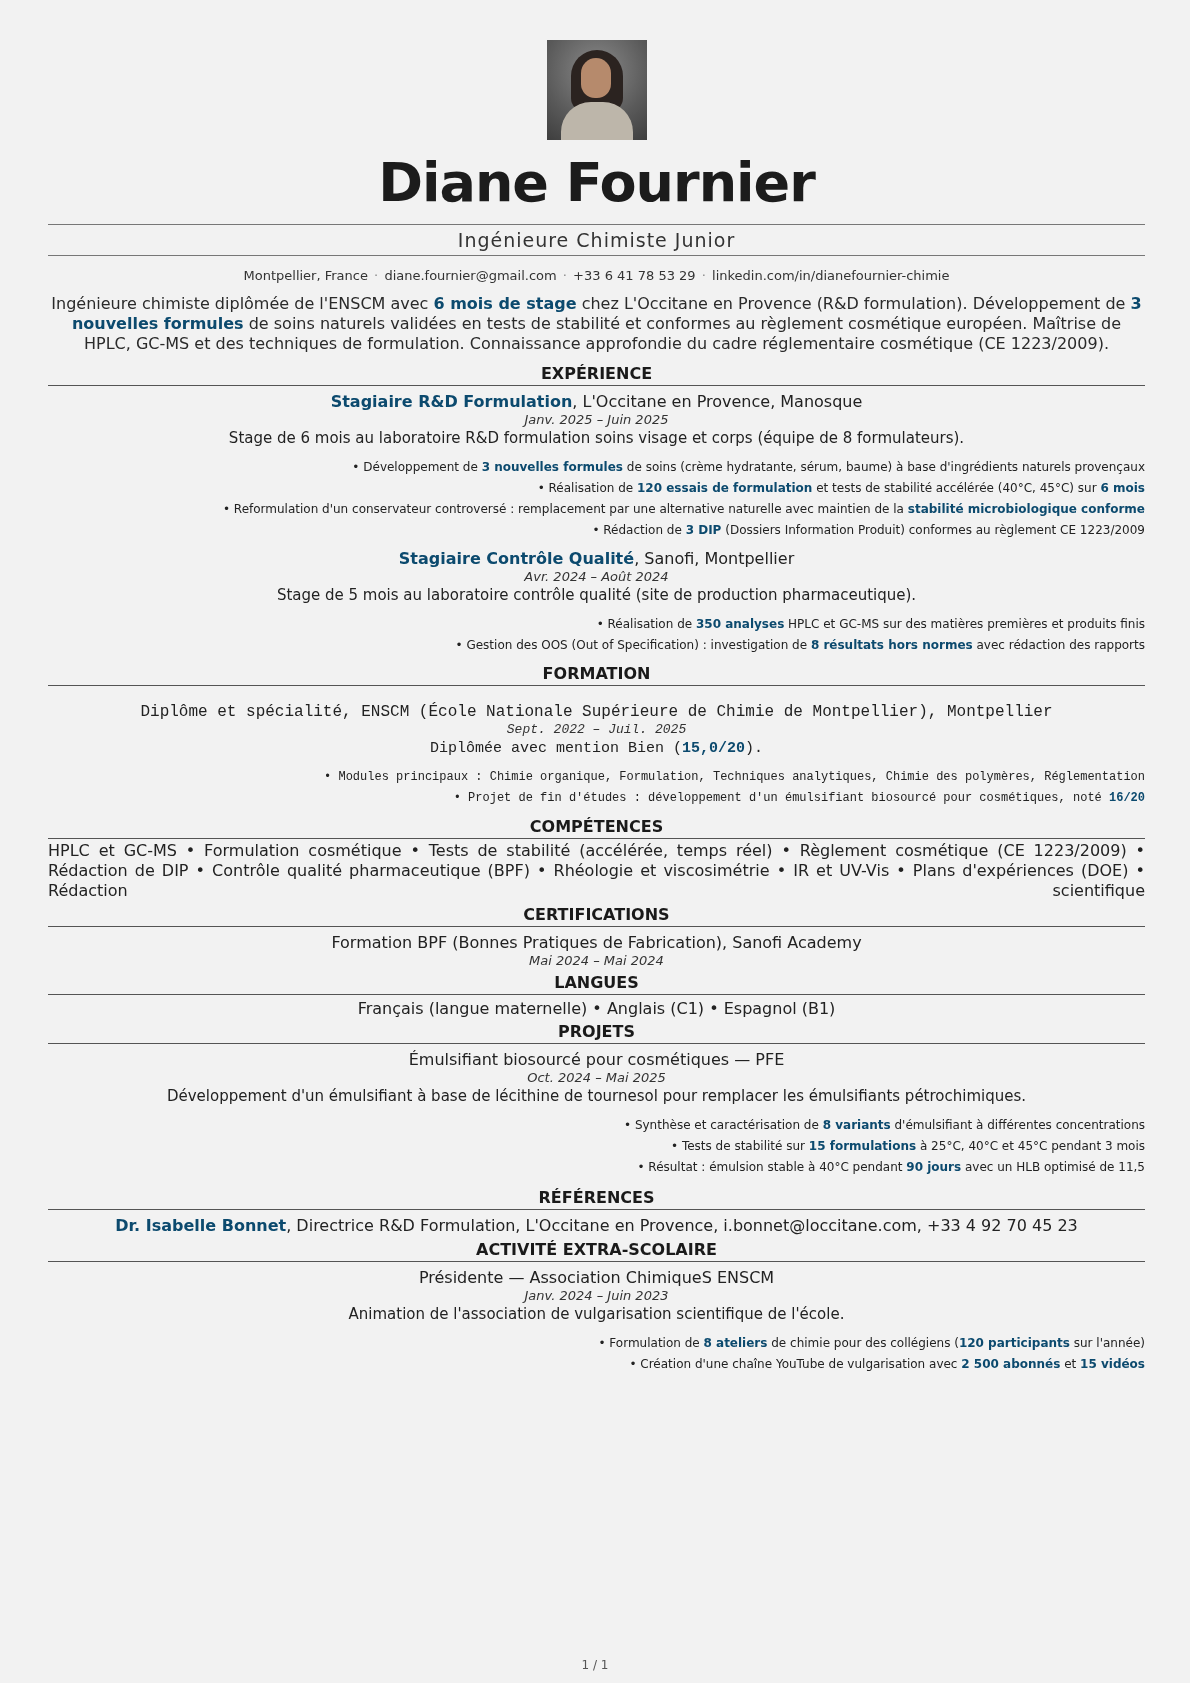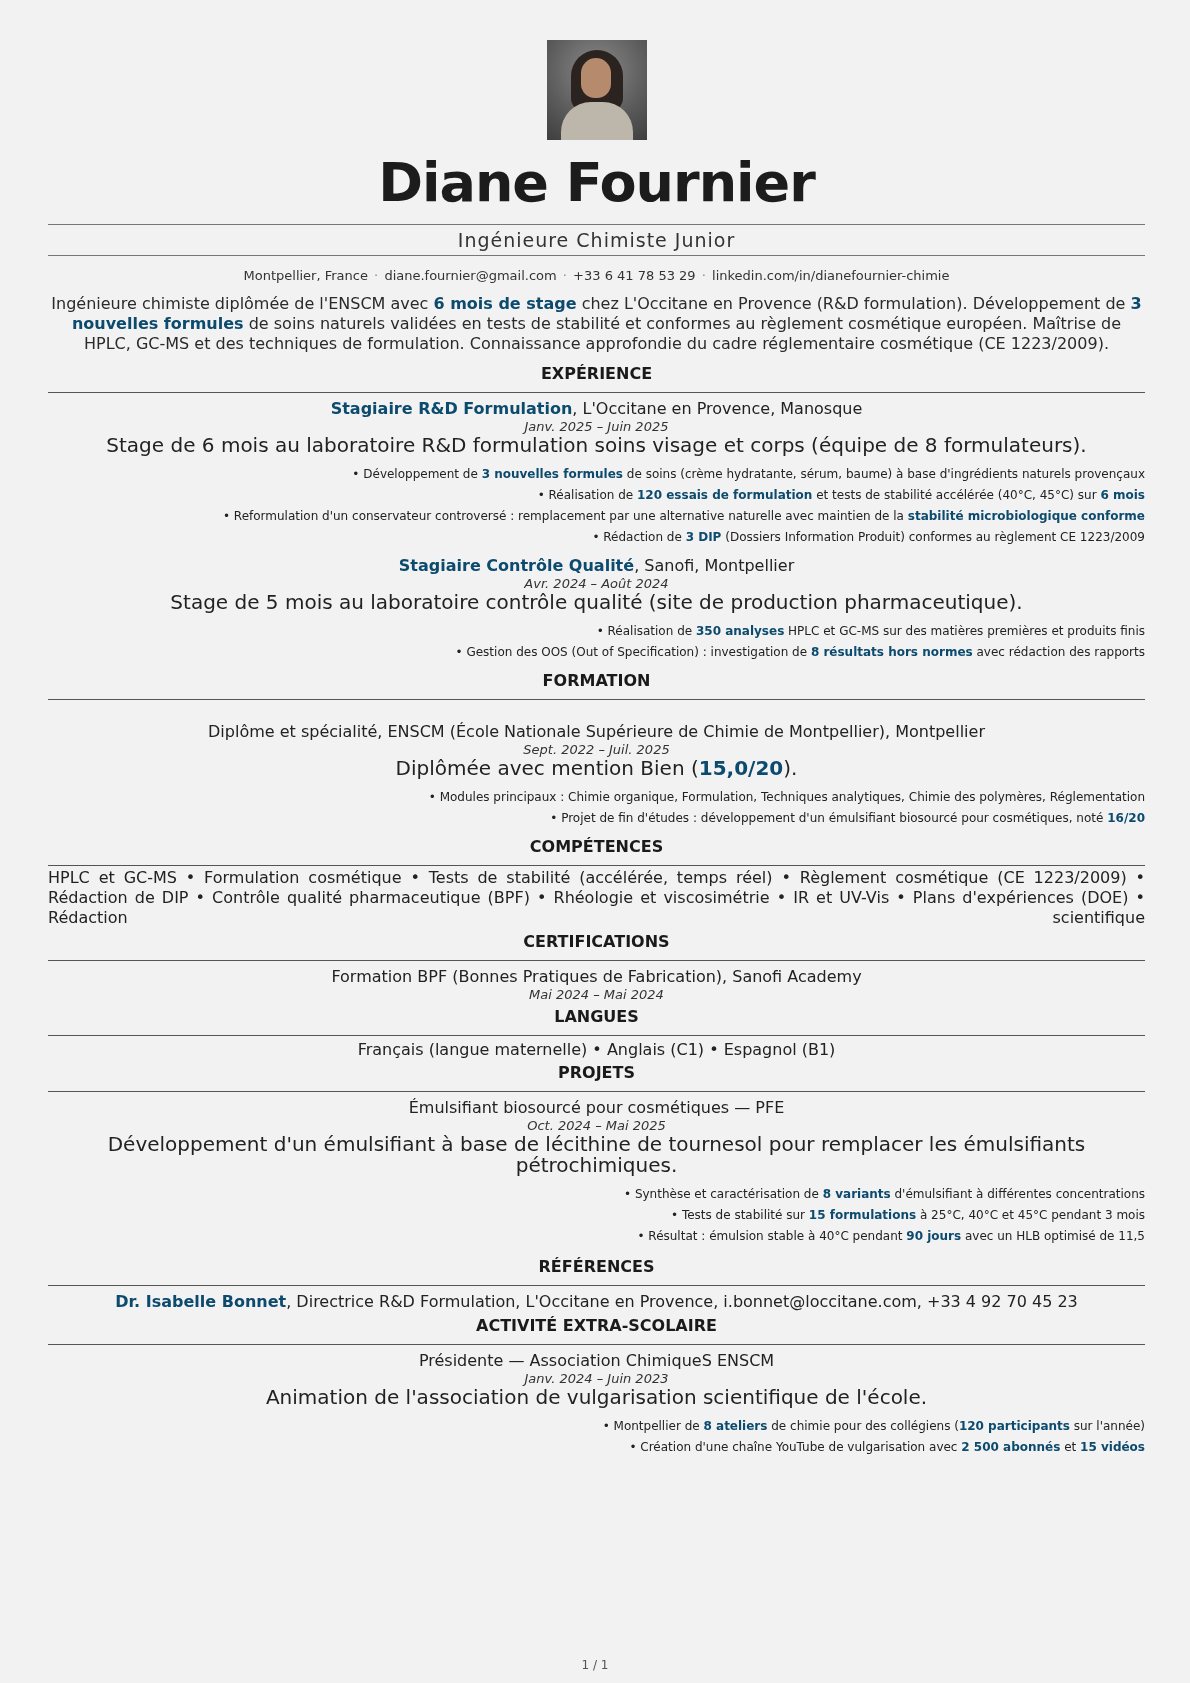--- a/index.html
+++ b/index.html
@@ -28,26 +28,26 @@
   .title-bar {
     border-top: 1.5px solid #777; border-bottom: 1.5px solid #777;
     text-align: center; font-size: 19px; letter-spacing: 1px; color: #333;
     padding: 4px 0 4px 0; line-height: 22px;
   }
   .contact { text-align: center; font-size: 13px; color: #333; margin-top: 11px; line-height: 18px; }
   .contact .sep { color: #888; margin: 0 2px; }
   .summary { text-align: center; font-size: 16px; line-height: 20px; color: #2a2a2a; margin-top: 9px; }
   .section-title {
     text-align: center; font-weight: bold; font-size: 16px; color: #1a1a1a;
-    border-bottom: 1.5px solid #555; padding-bottom: 8px; line-height: 20px;
+    border-bottom: 1.5px solid #555; padding-bottom: 1px; line-height: 20px;
   }
   .entry { text-align: center; }
   .entry-head { font-size: 16px; line-height: 20px; }
   .entry-date { font-size: 13px; font-style: italic; color: #333; line-height: 16px; }
-  .entry-desc { font-size: 20px; line-height: 21px; margin-bottom: 8px; }
+  .entry-desc { font-size: 15px; line-height: 21px; margin-bottom: 8px; }
   .bullet { font-size: 12px; line-height: 21px; text-align: right; }
   .plain-line { text-align: center; font-size: 16px; line-height: 20px; }
   b { font-weight: bold; color: #0c4a6e; }
   .footer { position: absolute; left: 0; right: 0; top: 1658px; text-align: center; font-size: 12px; color: #555; }
 </style>
 </head>
 <body>
 
 <div class="page">
 
@@ -89,21 +89,21 @@
 
   <div class="entry" style="margin-top:8px;">
     <div class="entry-head"><b>Stagiaire Contrôle Qualité</b><span>, Sanofi, Montpellier</span></div>
     <div class="entry-date">Avr. 2024 – Août 2024</div>
     <div class="entry-desc">Stage de 5 mois au laboratoire contrôle qualité (site de production pharmaceutique).</div>
     <div class="bullet"><span>• Réalisation de </span><b>350 analyses</b><span> HPLC et GC-MS sur des matières premières et produits finis</span></div>
     <div class="bullet"><span>• Gestion des OOS (Out of Specification) : investigation de </span><b>8 résultats hors normes</b><span> avec rédaction des rapports</span></div>
   </div>
 
   <div class="section-title" style="margin-top:8px;">FORMATION</div>
-  <div class="entry" style="margin-top:22px;">
+  <div class="entry" style="margin-top:16px;font-family:Liberation Mono, monospace;">
     <div class="entry-head">Diplôme et spécialité, ENSCM (École Nationale Supérieure de Chimie de Montpellier), Montpellier</div>
     <div class="entry-date">Sept. 2022 – Juil. 2025</div>
     <div class="entry-desc"><span>Diplômée avec mention Bien (</span><b>15,0/20</b><span>).</span></div>
     <div class="bullet"><span>• Modules principaux : Chimie organique, Formulation, Techniques analytiques, Chimie des polymères, Réglementation</span></div>
     <div class="bullet"><span>• Projet de fin d'études : développement d'un émulsifiant biosourcé pour cosmétiques, noté </span><b>16/20</b></div>
   </div>
 
   <div class="section-title" style="margin-top:8px;">COMPÉTENCES</div>
   <div class="plain-line" style="margin-top:2px; text-align:justify; text-align-last:justify;">HPLC et GC-MS • Formulation cosmétique • Tests de stabilité (accélérée, temps réel) • Règlement cosmétique (CE 1223/2009) • Rédaction de DIP • Contrôle qualité pharmaceutique (BPF) • Rhéologie et viscosimétrie • IR et UV-Vis • Plans d'expériences (DOE) • Rédaction scientifique</div>
 
@@ -127,19 +127,19 @@
   </div>
 
   <div class="section-title" style="margin-top:10px;">RÉFÉRENCES</div>
   <div class="plain-line" style="margin-top:6px;"><b>Dr. Isabelle Bonnet</b><span>, Directrice R&amp;D Formulation, L'Occitane en Provence, i.bonnet@loccitane.com, +33 4 92 70 45 23</span></div>
 
   <div class="section-title" style="margin-top:4px;">ACTIVITÉ EXTRA-SCOLAIRE</div>
   <div class="entry" style="margin-top:6px;">
     <div class="entry-head">Présidente — Association ChimiqueS ENSCM</div>
     <div class="entry-date">Janv. 2024 – Juin 2023</div>
     <div class="entry-desc">Animation de l'association de vulgarisation scientifique de l'école.</div>
-    <div class="bullet"><span>• Montpellier de </span><b>8 ateliers</b><span> de chimie pour des collégiens (</span><b>120 participants</b><span> sur l'année)</span></div>
+    <div class="bullet"><span>• Formulation de </span><b>8 ateliers</b><span> de chimie pour des collégiens (</span><b>120 participants</b><span> sur l'année)</span></div>
     <div class="bullet"><span>• Création d'une chaîne YouTube de vulgarisation avec </span><b>2 500 abonnés</b><span> et </span><b>15 vidéos</b></div>
   </div>
 
 </div>
 
 <div class="footer">1 / 1</div>
 
 </body></html>

